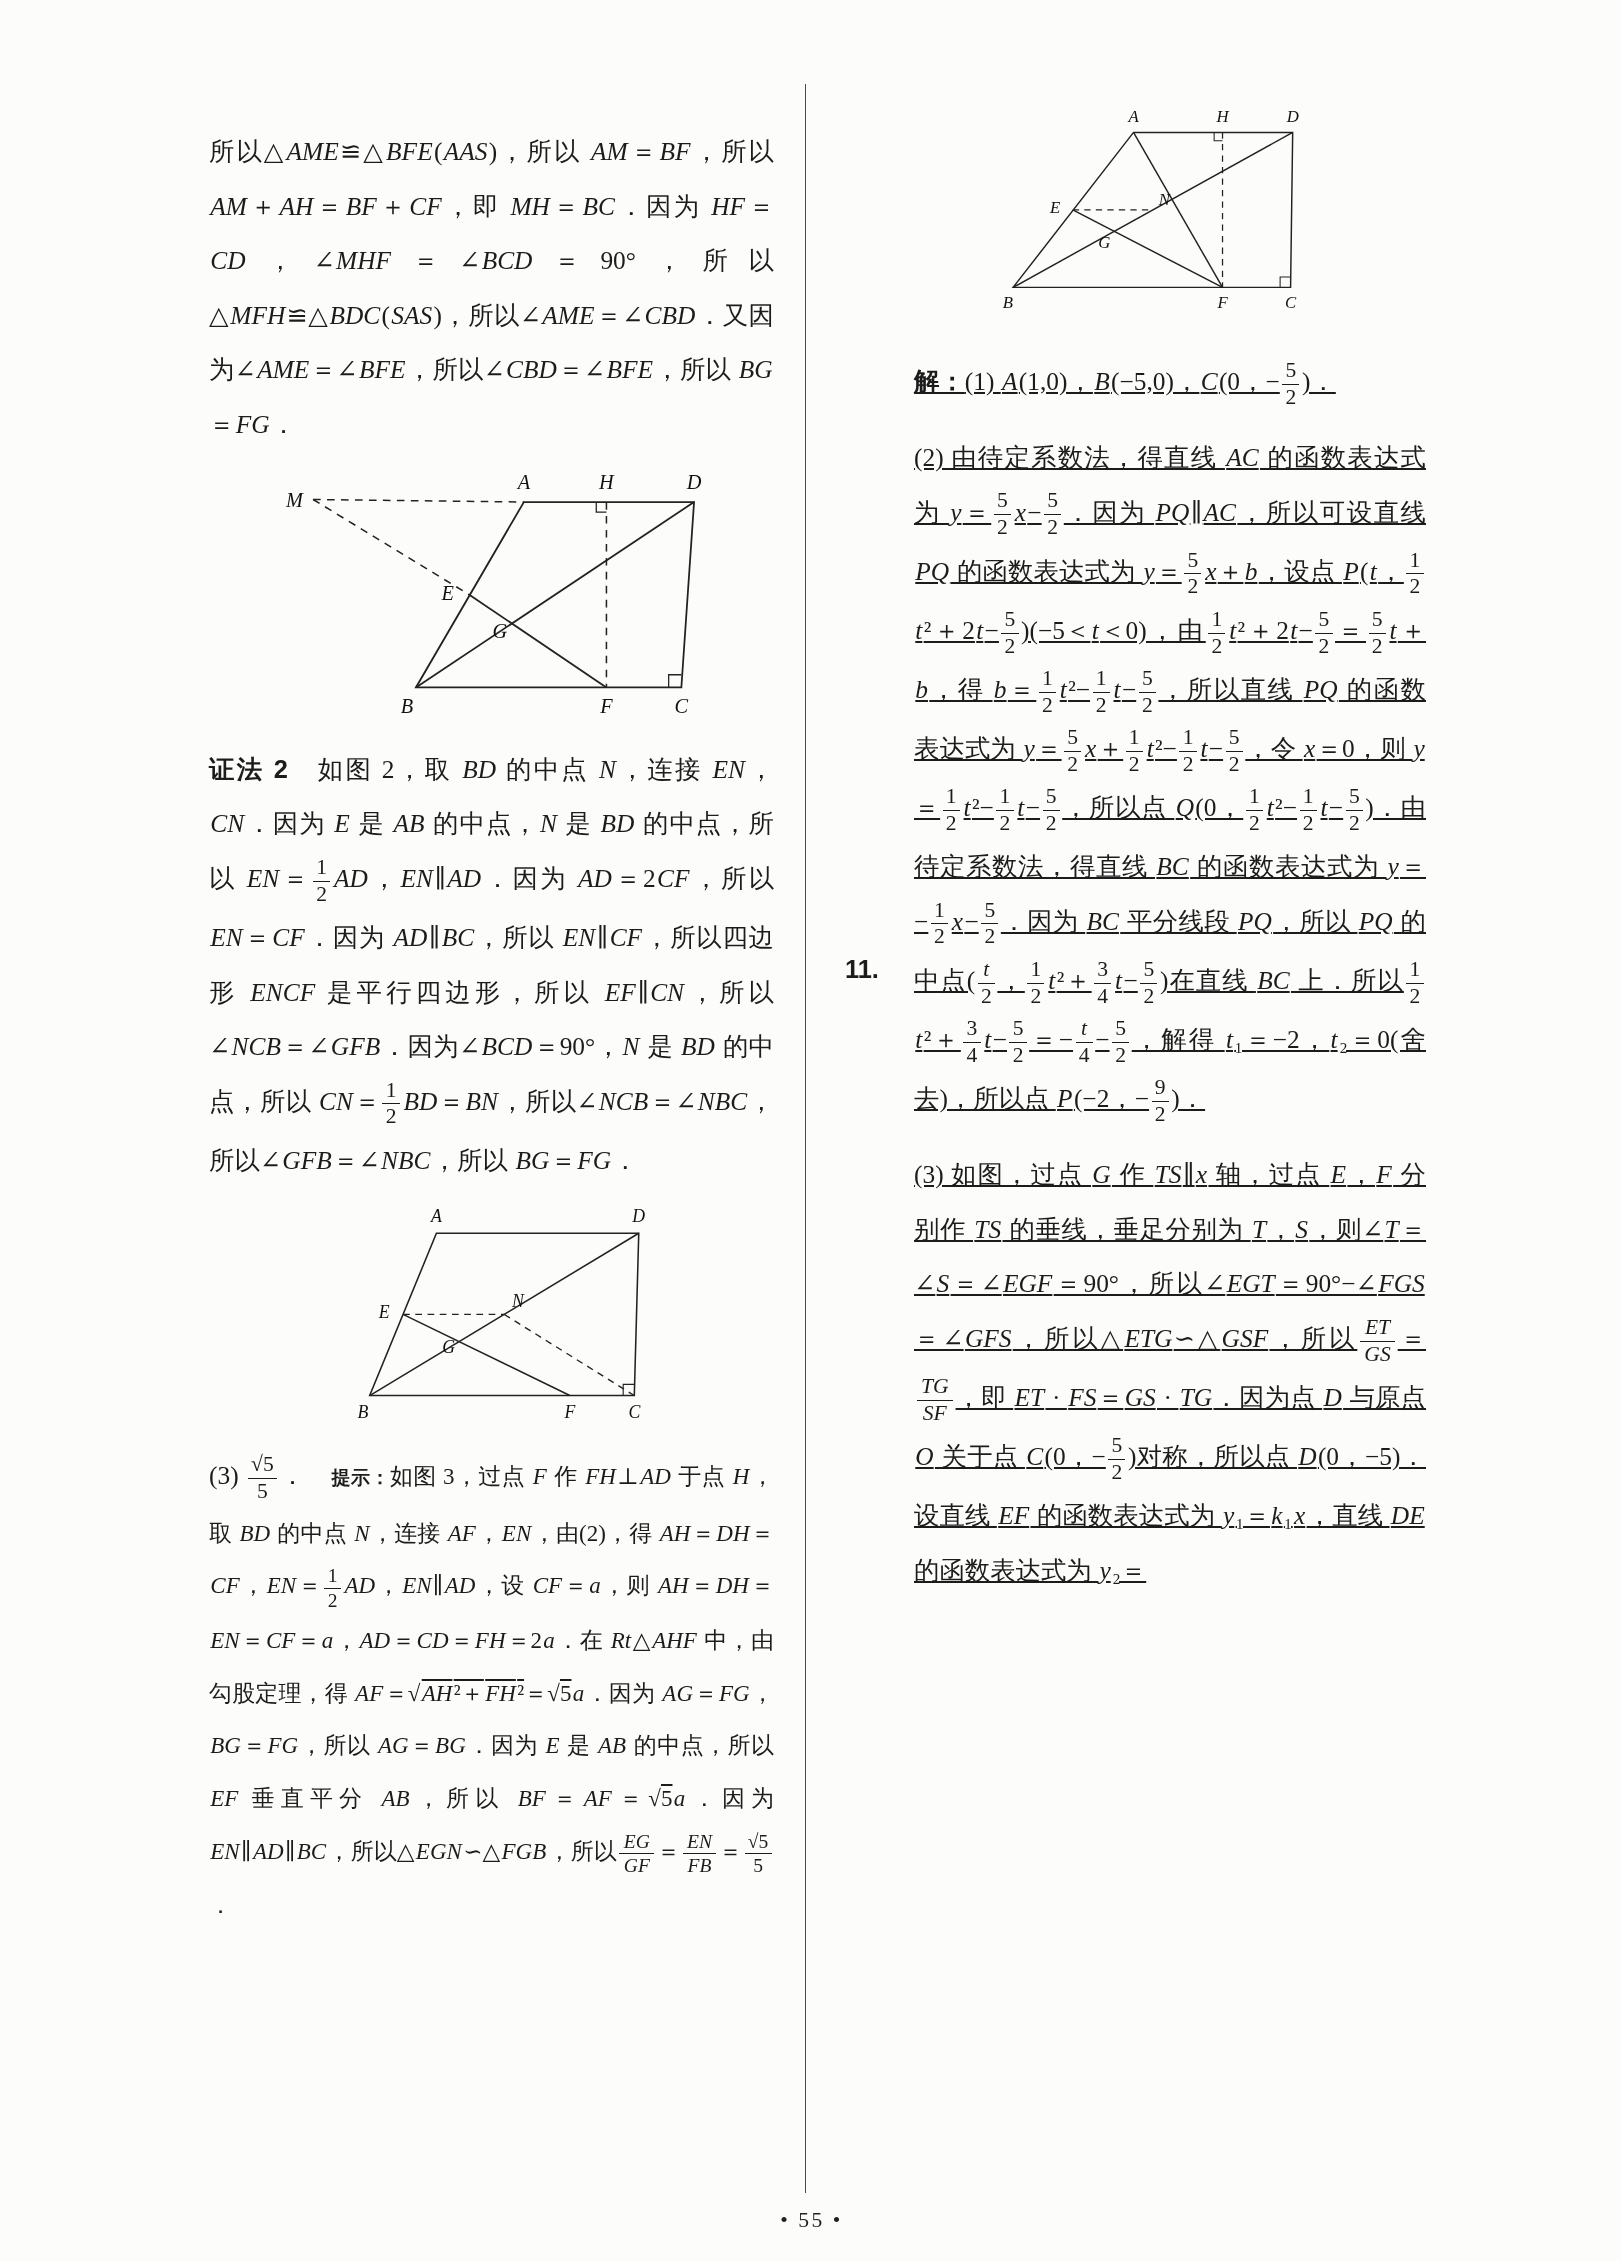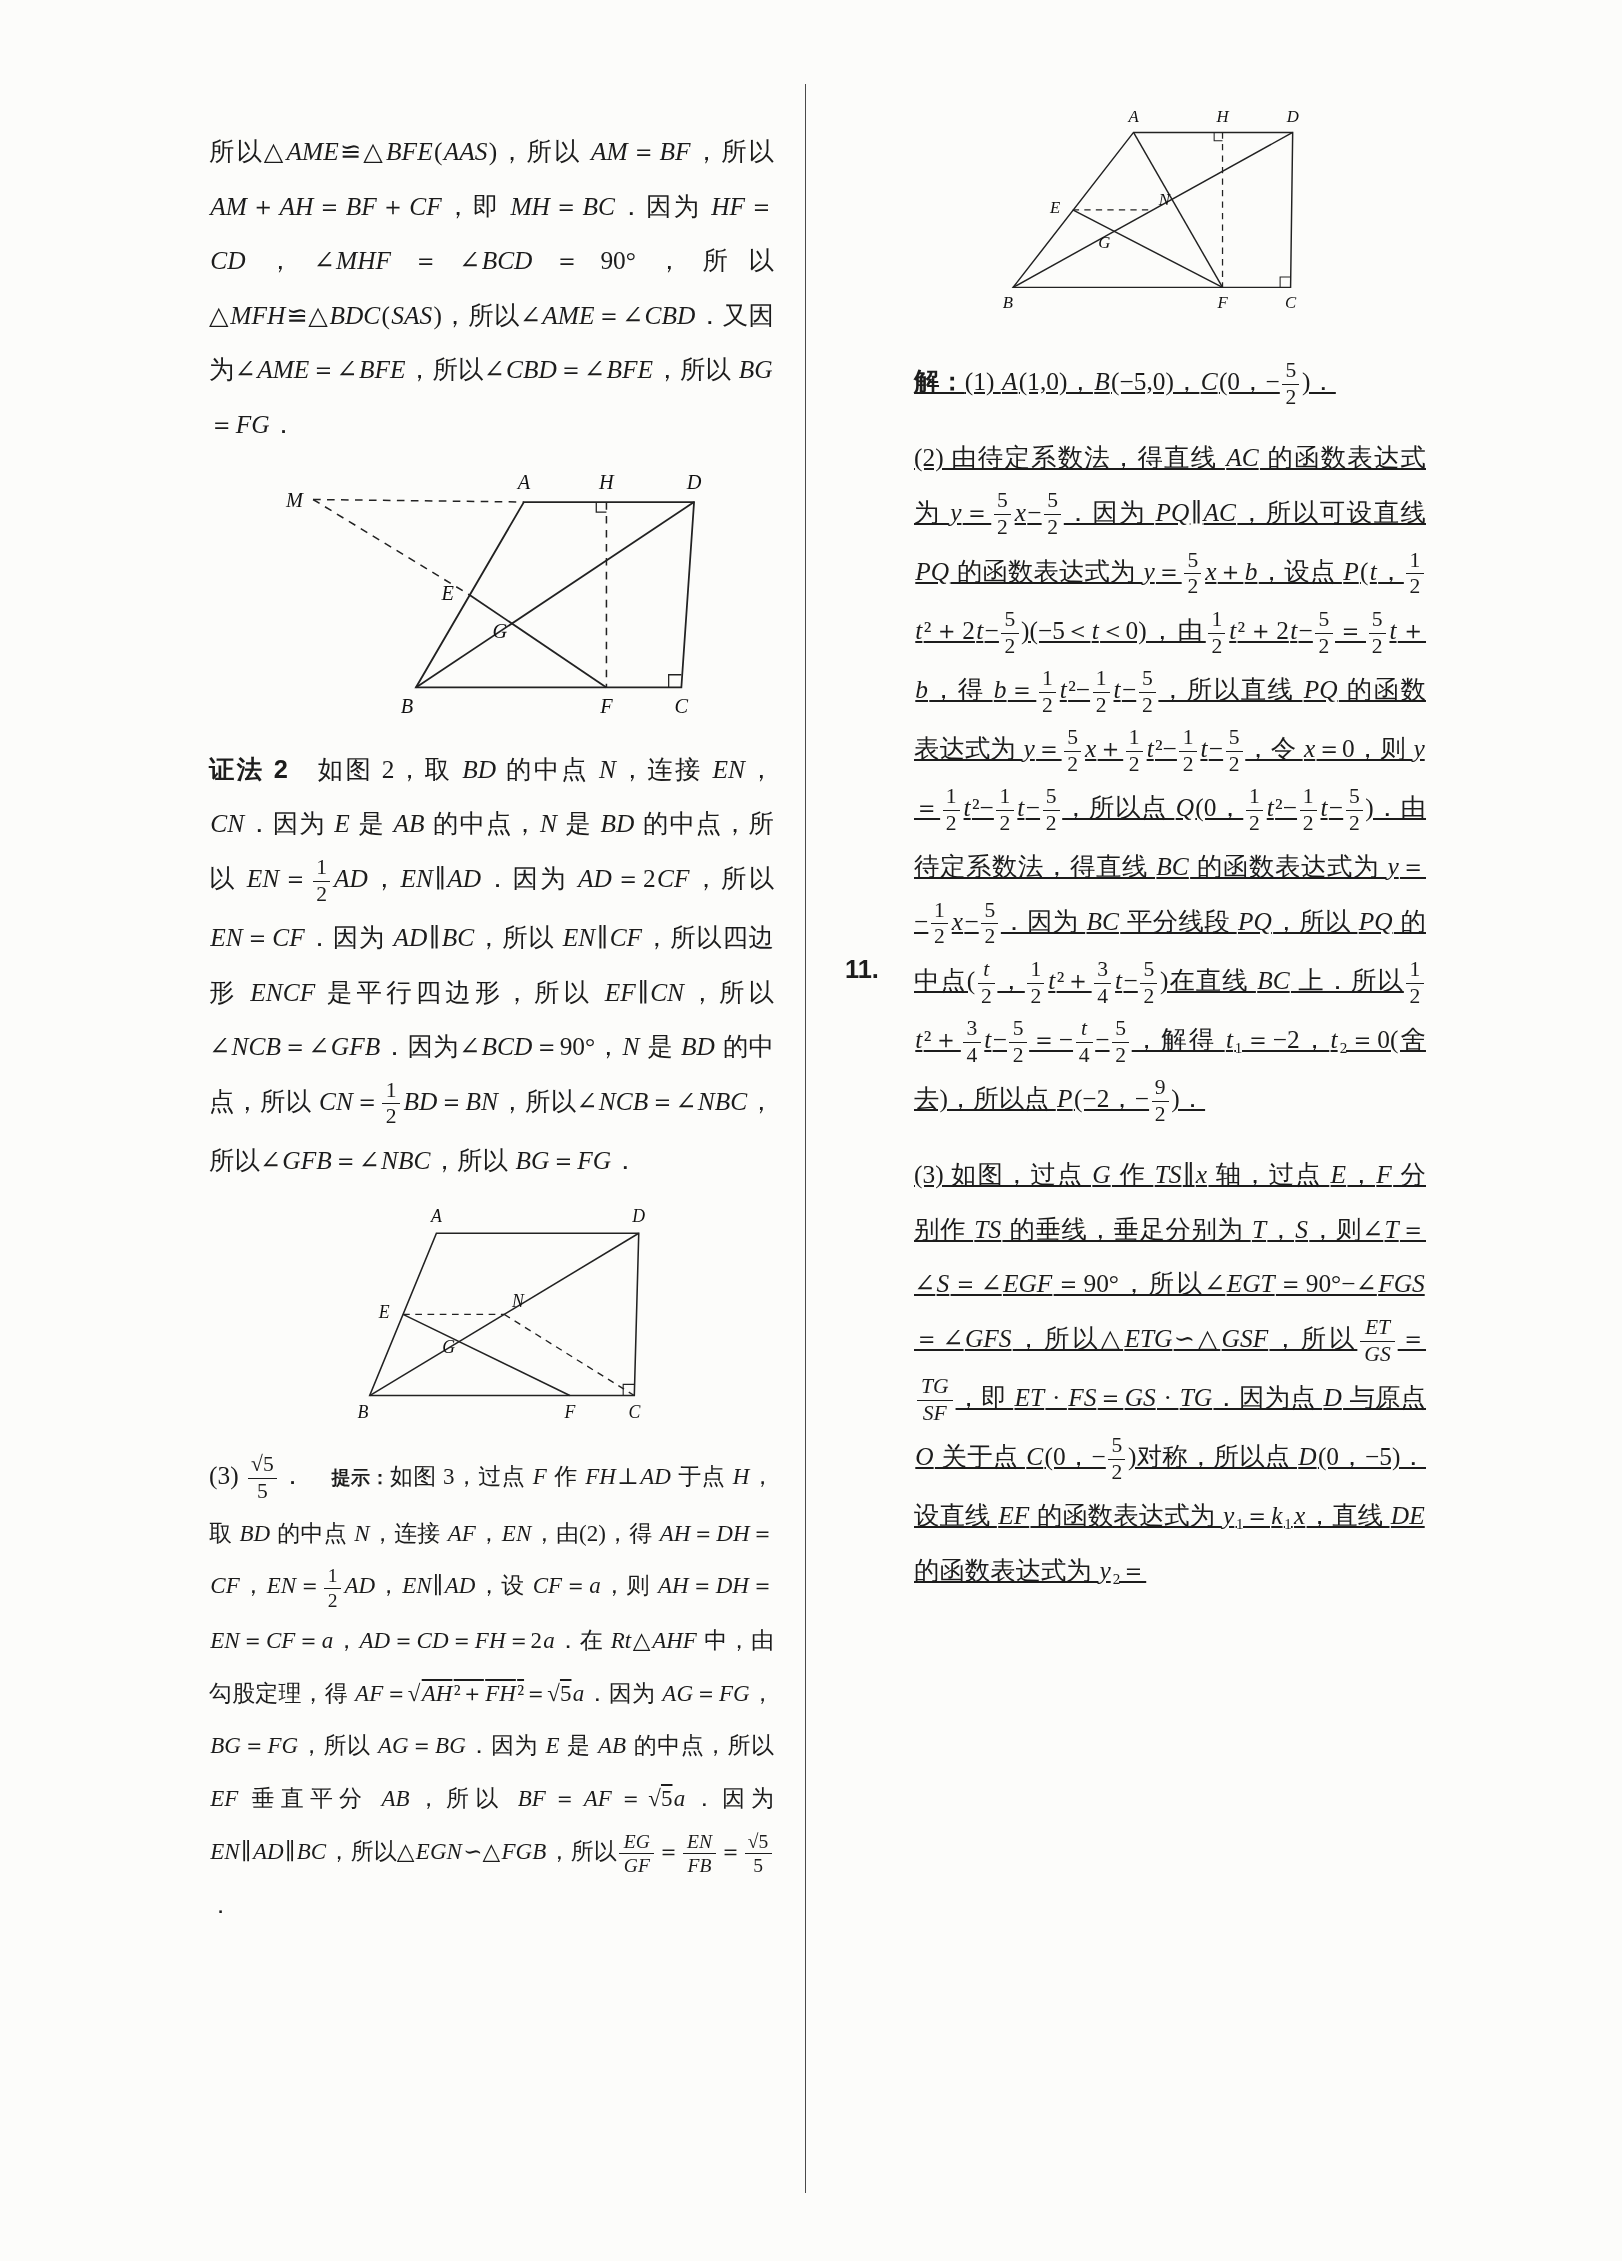--- a/index.html
+++ b/index.html
@@ -291,15 +291,16 @@
               <span><i>SF</i></span>
             </span>，即 <i>ET</i> · <i>FS</i>＝<i>GS</i> · <i>TG</i>．因为点 <i>D</i> 与原点 <i>O</i> 关于点 <i>C</i>(0，−<span class="frac">
               <span>5</span>
               <span>2</span>
             </span>)对称，所以点 <i>D</i>(0，−5)．设直线 <i>EF</i> 的函数表达式为 <i>y</i>₁＝<i>k</i>₁<i>x</i>，直线 <i>DE</i> 的函数表达式为 <i>y</i>₂＝</p>
       </div>
     </div>
 
   </div>
 
+  <div class="page-number">• 55 •</div>
 
 </div>
 
 
 </body></html>

